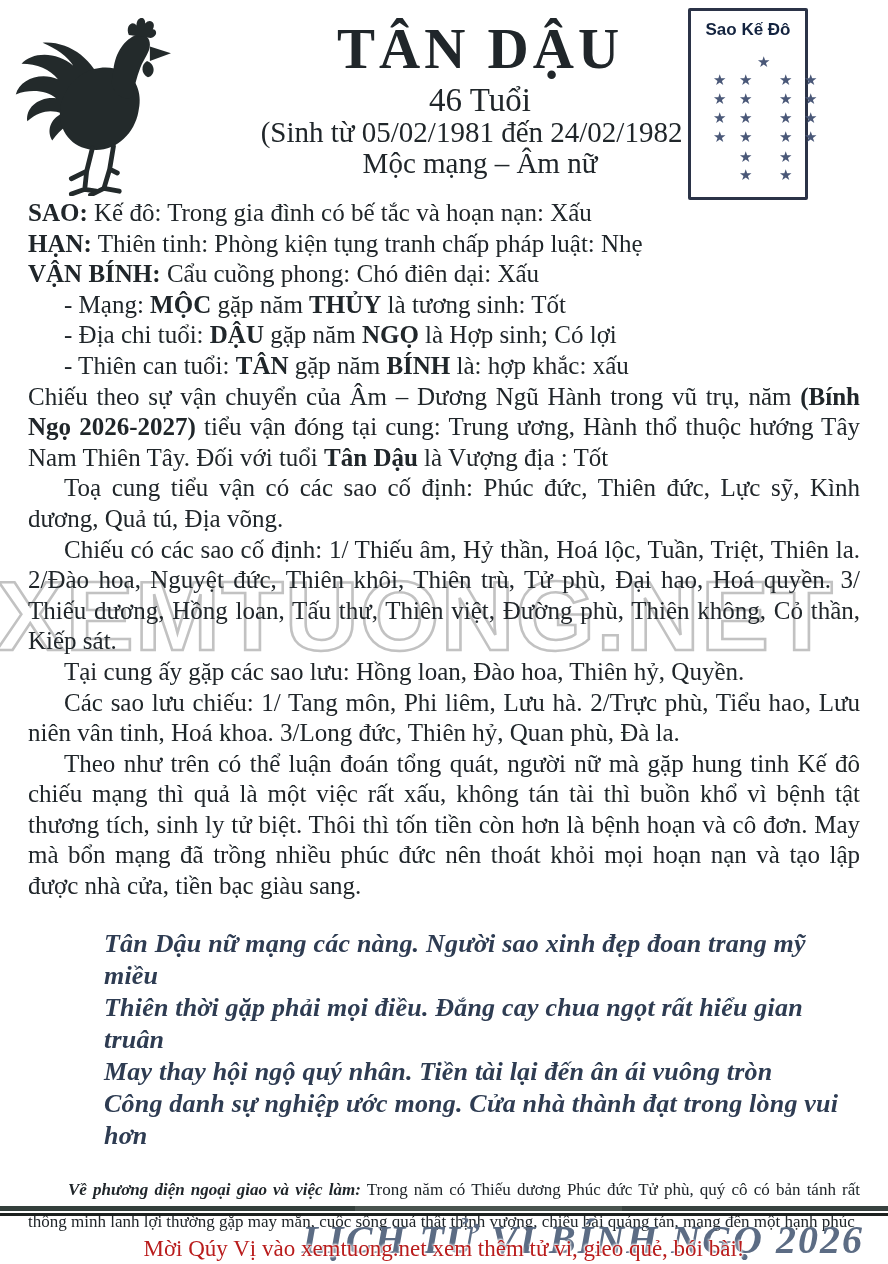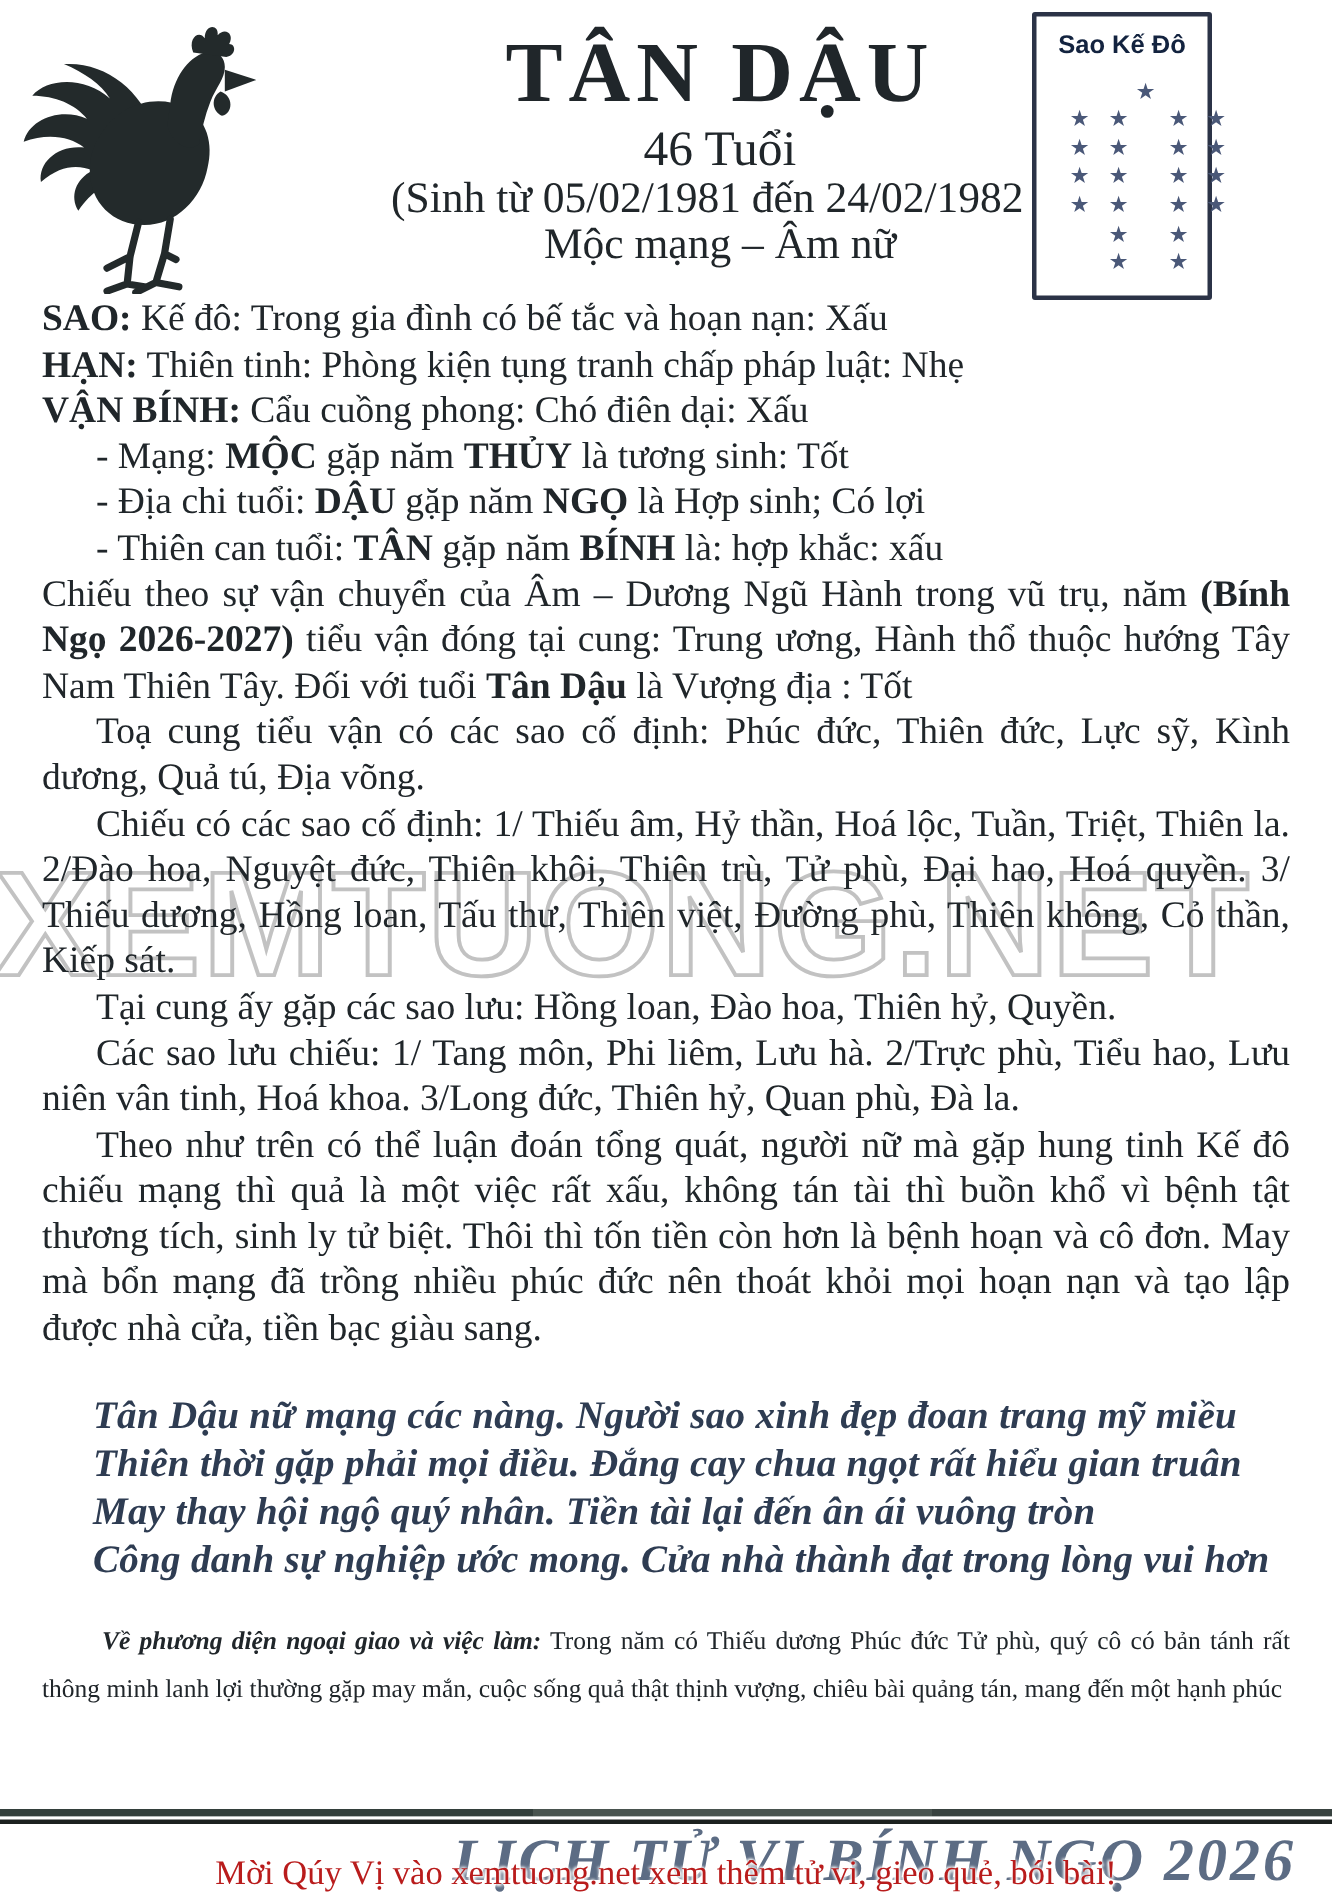--- a/index.html
+++ b/index.html
@@ -37,21 +37,21 @@
     font-weight:bold;font-size:17px;color:#13233f;text-align:center;margin-top:9px;
   }
   .st{position:absolute;font-size:15px;color:#4a5878;line-height:1;}
   
   .doc-body{position:absolute;top:198px;left:28px;width:832px;z-index:1;}
   .para{font-size:25px;line-height:30.6px;text-align:justify;margin:0;}
   .para.ind{text-indent:36px;}
   .b{font-weight:bold;}
   .bi{font-weight:bold;font-style:italic;}
   .poem{margin-top:26px;margin-left:34px;color:#2e3c52;}
-  .poem-line{font-size:26px;line-height:32px;font-weight:bold;font-style:italic;letter-spacing:0.2px;}
+  .poem-line{font-size:26px;line-height:32px;font-weight:bold;font-style:italic;letter-spacing:0.2px;margin-left:42px;}
   .outlook{margin-top:22px;font-size:17px;line-height:32px;text-align:justify;text-indent:40px;}
   
   .footer-rule{position:absolute;left:0;top:1206px;width:888px;height:10px;z-index:2;}
   .footer-rule .r1{height:5px;background:#3d4a46;background-image:linear-gradient(90deg,#333f3b 0 40%,#49544f 40% 70%,#38423f 70% 100%);}
   .footer-rule .r2{height:2px;background:#ffffff;}
   .footer-rule .r3{height:3px;background:#1c211f;}
   .footer-banner{
     position:absolute;right:24px;top:1216px;z-index:3;
     font-family:"Liberation Serif","DejaVu Serif",serif;
     font-size:40px;font-weight:bold;font-style:italic;letter-spacing:2px;

